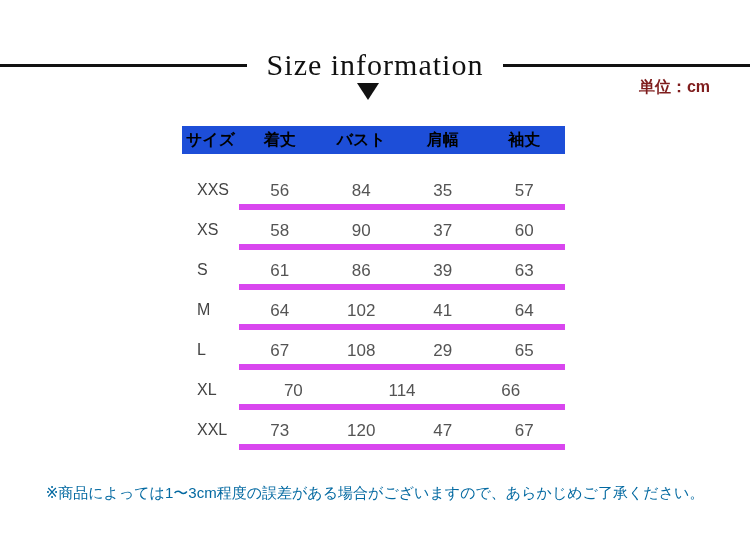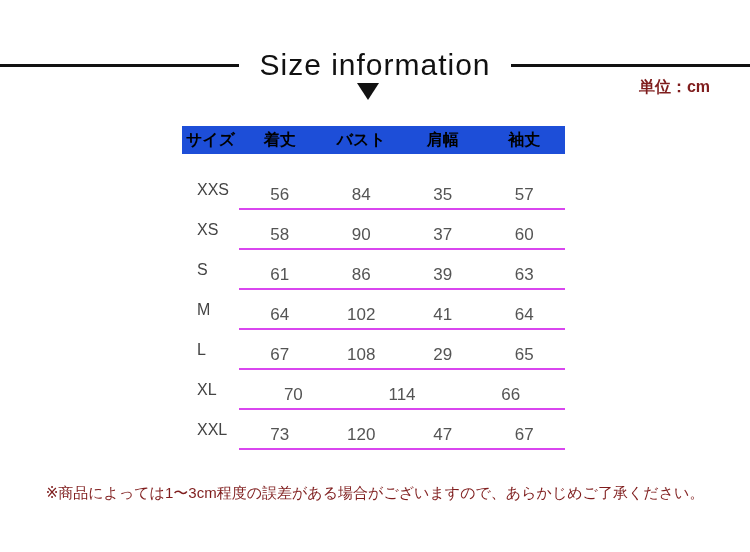--- a/index.html
+++ b/index.html
@@ -12,20 +12,21 @@
     overflow: hidden;
   }
 
   
   .title-row {
     position: absolute;
     top: 45px; left: 0; right: 0;
     height: 40px;
     display: flex;
     align-items: center;
+    font-family: Liberation Serif, serif;
   }
   .rule { flex: 1; height: 3px; background: #111; }
   .title {
     margin: 0 20px;
     font-size: 30px;
     font-weight: 500;
     letter-spacing: 1px;
     color: #111;
     white-space: nowrap;
   }
@@ -72,38 +73,38 @@
     padding-left: 15px;
     padding-bottom: 11px;
     display: flex;
     align-items: flex-end;
     font-size: 16px;
     color: #444;
   }
   .vals {
     flex: 1;
     display: flex;
-    border-bottom: 2px solid #d946ef;
+    border-bottom: 6px solid #d946ef;
   }
   .val {
     flex: 1;
     display: flex;
     align-items: flex-end;
     justify-content: center;
     padding-bottom: 3px;
     font-size: 17px;
     color: #545454;
   }
 
   .footer {
     position: absolute;
     top: 484px; left: 0; right: 0;
     text-align: center;
     font-size: 15px;
-    color: #7f1d1d;
+    color: #0369a1;
   }
 </style>
 </head>
 <body>
 
 <div class="page">
 
   <div class="title-row">
     <div class="rule"></div>
     <h1 class="title">Size information</h1>

